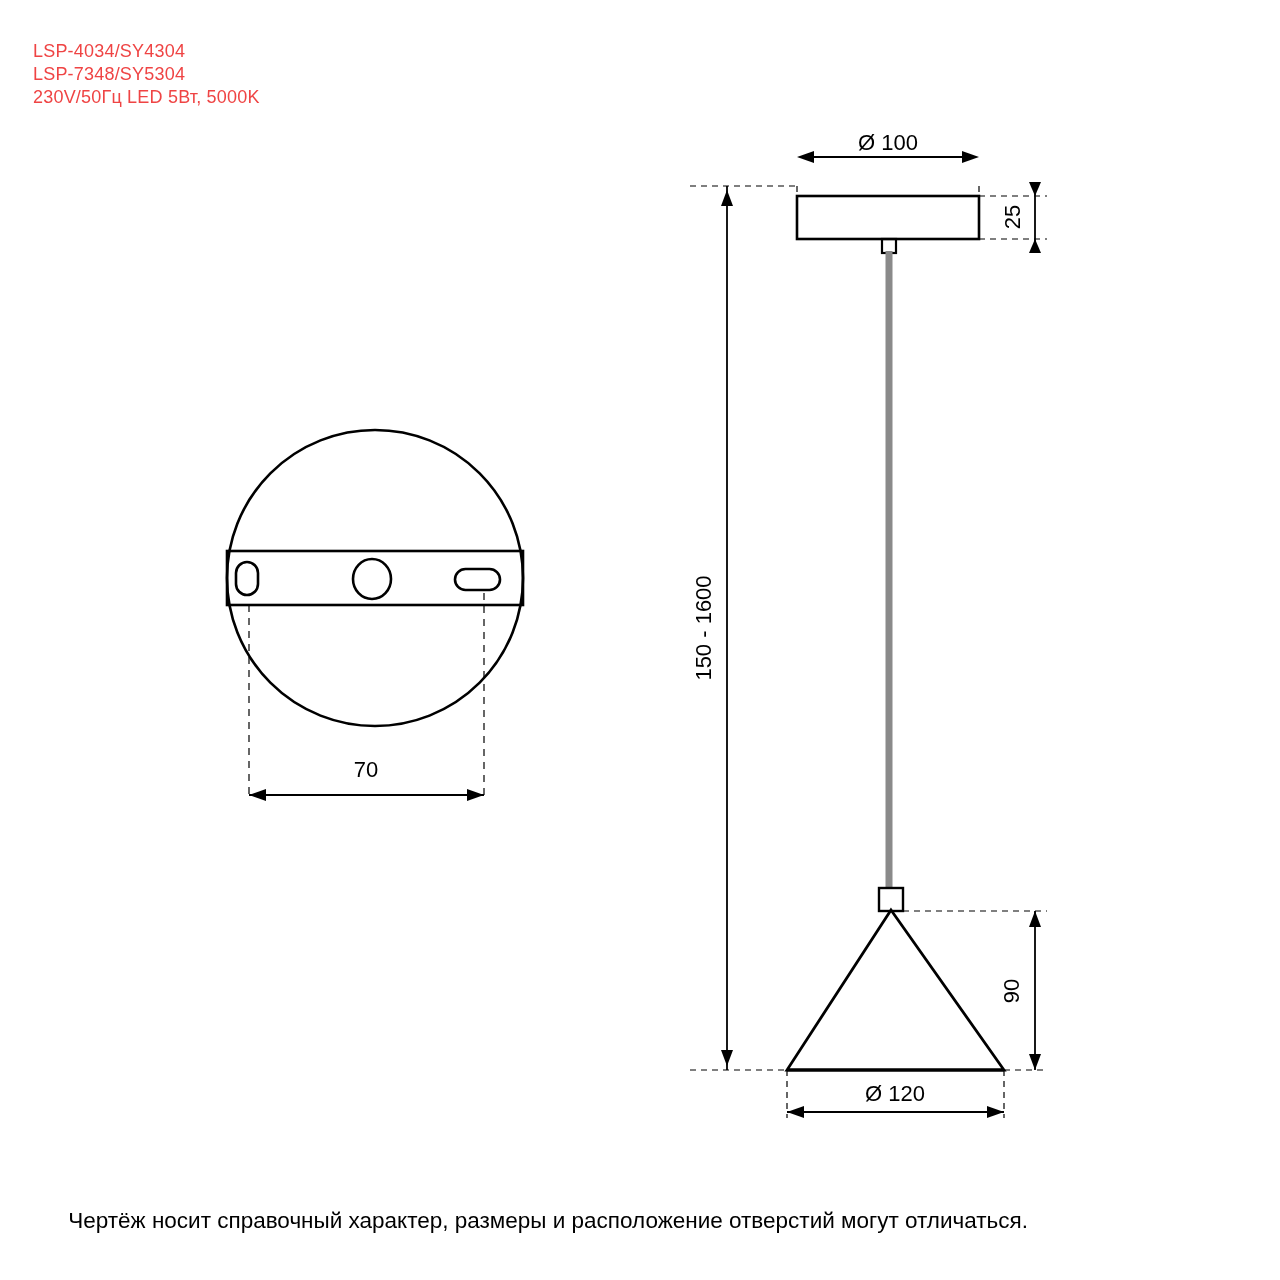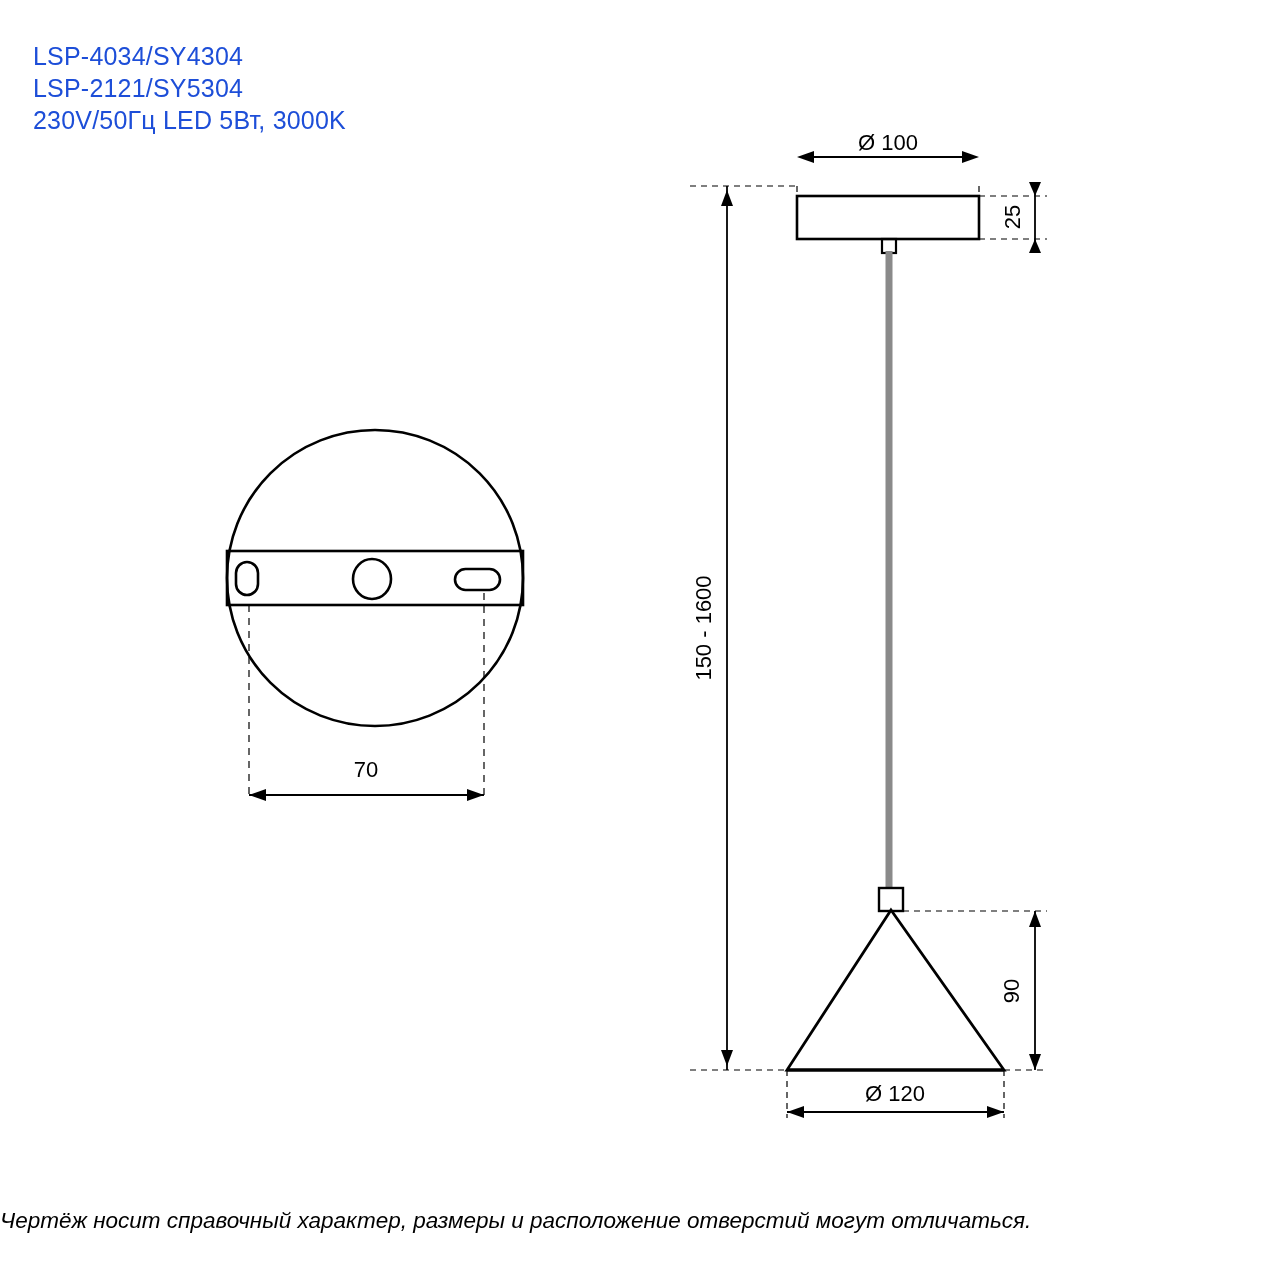--- a/index.html
+++ b/index.html
@@ -21,33 +21,32 @@
     width: 1280px;
     height: 1280px;
   }
   .title-block {
     position: absolute;
     left: 33px;
     top: 40px;
     line-height: 1.28;
   }
   .title-line {
-    font-size: 25px;
+    font-size: 18px;
     letter-spacing: 0.2px;
-    color: #1d4ed8;
+    color: #ef4444;
     white-space: nowrap;
   }
   .footer-block {
     position: absolute;
     left: 0;
     top: 1205px;
     width: 1028px;
     text-align: right;
     line-height: 1.42;
-    font-style: italic;
   }
   .footer-line {
     font-size: 22.5px;
     color: #000;
     white-space: nowrap;
   }
   svg.drawing {
     position: absolute;
     left: 0;
     top: 0;
@@ -58,22 +57,22 @@
     fill: #000;
   }
 </style>
 </head>
 <body>
 
 <div id="stage">
 
   <div class="title-block">
     <div class="title-line">LSP-4034/SY4304</div>
-    <div class="title-line">LSP-2121/SY5304</div>
-    <div class="title-line">230V/50Гц  LED 5Вт, 3000K</div>
+    <div class="title-line">LSP-7348/SY5304</div>
+    <div class="title-line">230V/50Гц  LED 5Вт, 5000K</div>
   </div>
 
   <svg class="drawing" width="1280" height="1280" viewBox="0 0 1280 1280">
 
     <g>
 
       <circle cx="375" cy="578" r="148" fill="none" stroke="#000" stroke-width="2.6"></circle>
 
       <rect x="227" y="551" width="296" height="54" fill="none" stroke="#000" stroke-width="2.6"></rect>
 

